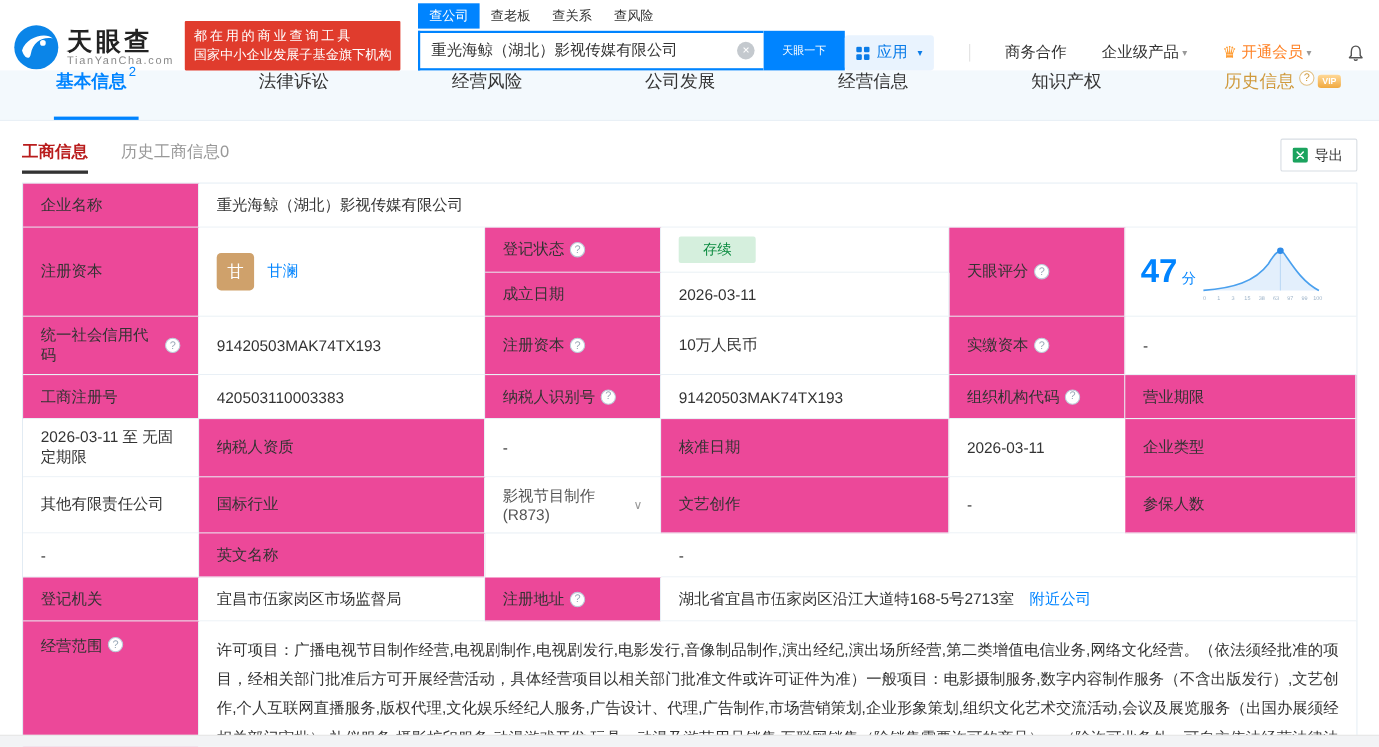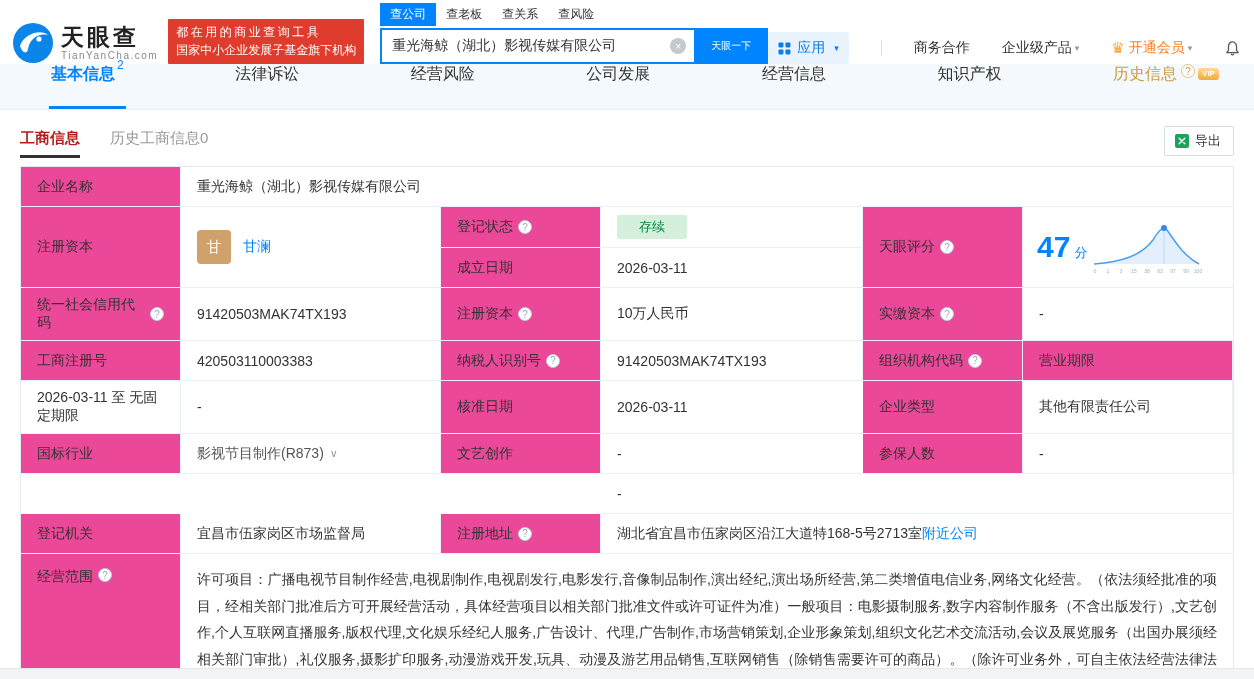--- a/index.html
+++ b/index.html
@@ -69,21 +69,21 @@
   .rs2{grid-row:span 2}
   .span26{grid-column:2/7}
   .span46{grid-column:4/7}
   .badge-green{background:#d5efdd;color:#0a8a3f;padding:3px 22px;border-radius:2px;font-size:13px}
   .link{color:#0084ff;cursor:pointer;text-decoration:none}
   .avatar{width:34px;height:34px;border-radius:4px;background:#cfa16b;color:#fff;display:flex;align-items:center;
           justify-content:center;font-size:15px;cursor:pointer;flex:none}
   .rep-name{margin-left:12px}
   .chev{color:#999;font-size:11px;margin-left:6px;cursor:pointer}
   .scope-val{align-items:flex-start;line-height:1.9;text-align:justify;padding:12px 16px}
-  .addr-link{}
+  .addr-link{margin-left:14px}
   .score-cell{gap:4px;padding:4px 8px 4px 14px}
   .score-num{font-size:30px;font-weight:bold;color:#0084ff}
   .score-unit{color:#0084ff;font-size:13px;align-self:center;margin-top:12px}
   .industry-val{color:#555}
 
   .footer{position:absolute;left:0;right:0;bottom:0;height:11px;background:#f2f3f5;border-top:1px solid #e7e7e7}
 </style>
 </head>
 <body>
 
@@ -293,20 +293,23 @@
     <span>组织机构代码</span>
     <span class="help">?</span>
   </div>
 
   <div class="cell lab">
       <span>营业期限</span>
     </div>
   <div class="cell">
       <span>2026-03-11 至 无固定期限</span>
     </div>
+  <div class="cell lab">
+      <span>纳税人资质</span>
+    </div>
   <div class="cell">
       <span>-</span>
     </div>
   <div class="cell lab">
       <span>核准日期</span>
     </div>
   <div class="cell lastcol">
       <span>2026-03-11</span>
     </div>
 
@@ -328,20 +331,23 @@
     </div>
   <div class="cell lastcol">
       <span>-</span>
     </div>
 
   <div class="cell lab">
       <span>参保人数</span>
     </div>
   <div class="cell">
       <span>-</span>
+    </div>
+  <div class="cell lab">
+      <span>英文名称</span>
     </div>
   <div class="cell span46 lastcol">
       <span>-</span>
     </div>
 
   <div class="cell lab">
       <span>登记机关</span>
     </div>
   <div class="cell">
       <span>宜昌市伍家岗区市场监督局</span>

